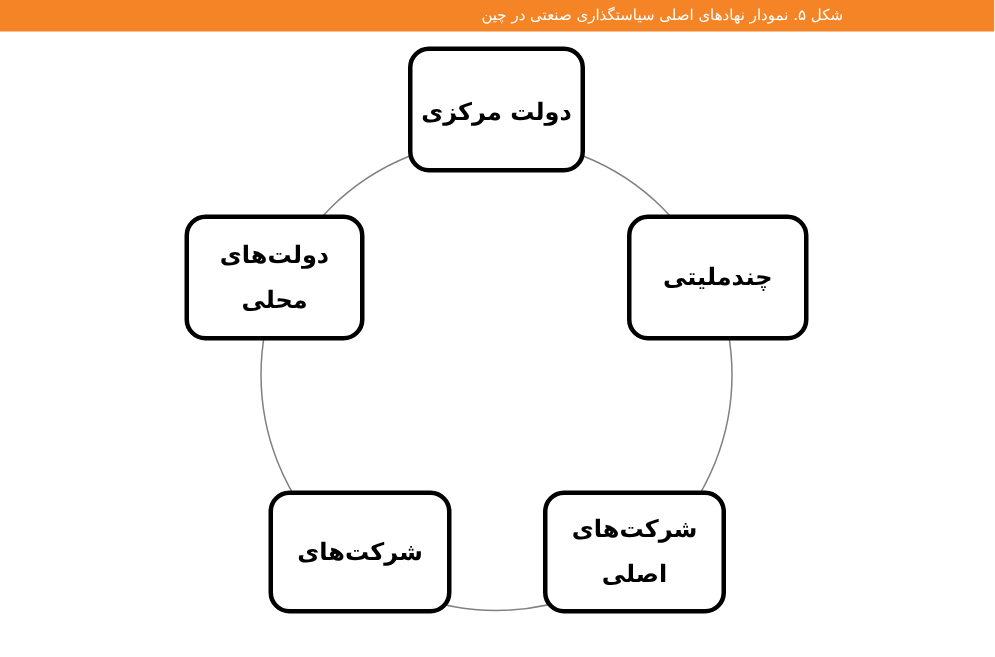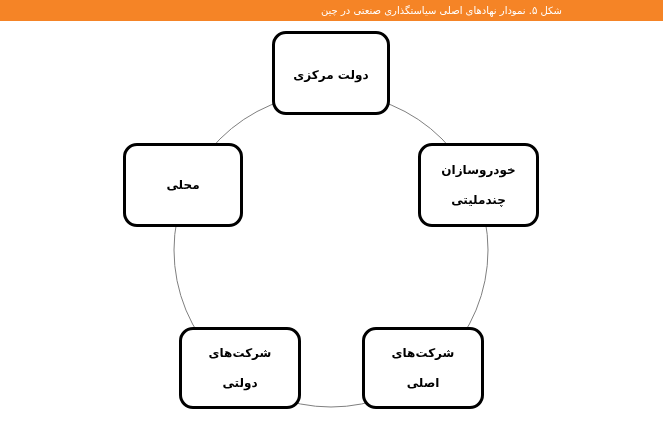--- a/index.html
+++ b/index.html
@@ -8,21 +8,21 @@
   .header-bar { position: absolute; left: 0; top: 0; width: 663px; height: 21px;
                 background: #f58426; }
   .header-title { position: absolute; right: 101px; top: 1px; height: 19px; line-height: 19px;
                   color: #ffffff; font-size: 10px; direction: rtl; white-space: nowrap;
                   font-family: "DejaVu Sans", sans-serif; }
   svg.ring { position: absolute; left: 0; top: 0; }
   .node { position: absolute; box-sizing: border-box; background: #ffffff;
           border: 3px solid #000000; border-radius: 14px;
           display: flex; flex-direction: column; align-items: center; justify-content: center;
           direction: rtl; text-align: center; }
-  .node-line { font-family: "DejaVu Sans", sans-serif; font-weight: bold; font-size: 12px;
+  .node-line { font-family: "DejaVu Sans", sans-serif; font-weight: bold; font-size: 16px;
                line-height: 30px; color: #000000; white-space: nowrap; }
   .node-top { left: 272px; top: 31px; width: 118px; height: 84px; justify-content: flex-start; padding-top: 26px; }
   .node-left { left: 123px; top: 143px; width: 120px; height: 84px; }
   .node-right { left: 418px; top: 143px; width: 121px; height: 84px; }
   .node-bl { left: 179px; top: 327px; width: 122px; height: 82px; }
   .node-br { left: 362px; top: 327px; width: 122px; height: 82px; }
 </style>
 </head>
 <body>
 
@@ -32,29 +32,28 @@
 
 <svg class="ring" width="663" height="438">
   <circle cx="331" cy="250" r="157" fill="none" stroke="#808080" stroke-width="1"></circle>
 </svg>
 
 <div class="node node-top">
   <span class="node-line">دولت مرکزی</span>
 </div>
 
 <div class="node node-right">
-  <span class="node-line">خودروسازان</span>
   <span class="node-line">چندملیتی</span>
 </div>
 
 <div class="node node-br">
   <span class="node-line">شرکت‌های</span>
   <span class="node-line">اصلی</span>
 </div>
 
 <div class="node node-bl">
   <span class="node-line">شرکت‌های</span>
-  <span class="node-line">دولتی</span>
 </div>
 
 <div class="node node-left">
+  <span class="node-line">دولت‌های</span>
   <span class="node-line">محلی</span>
 </div>
 
 </body></html>

